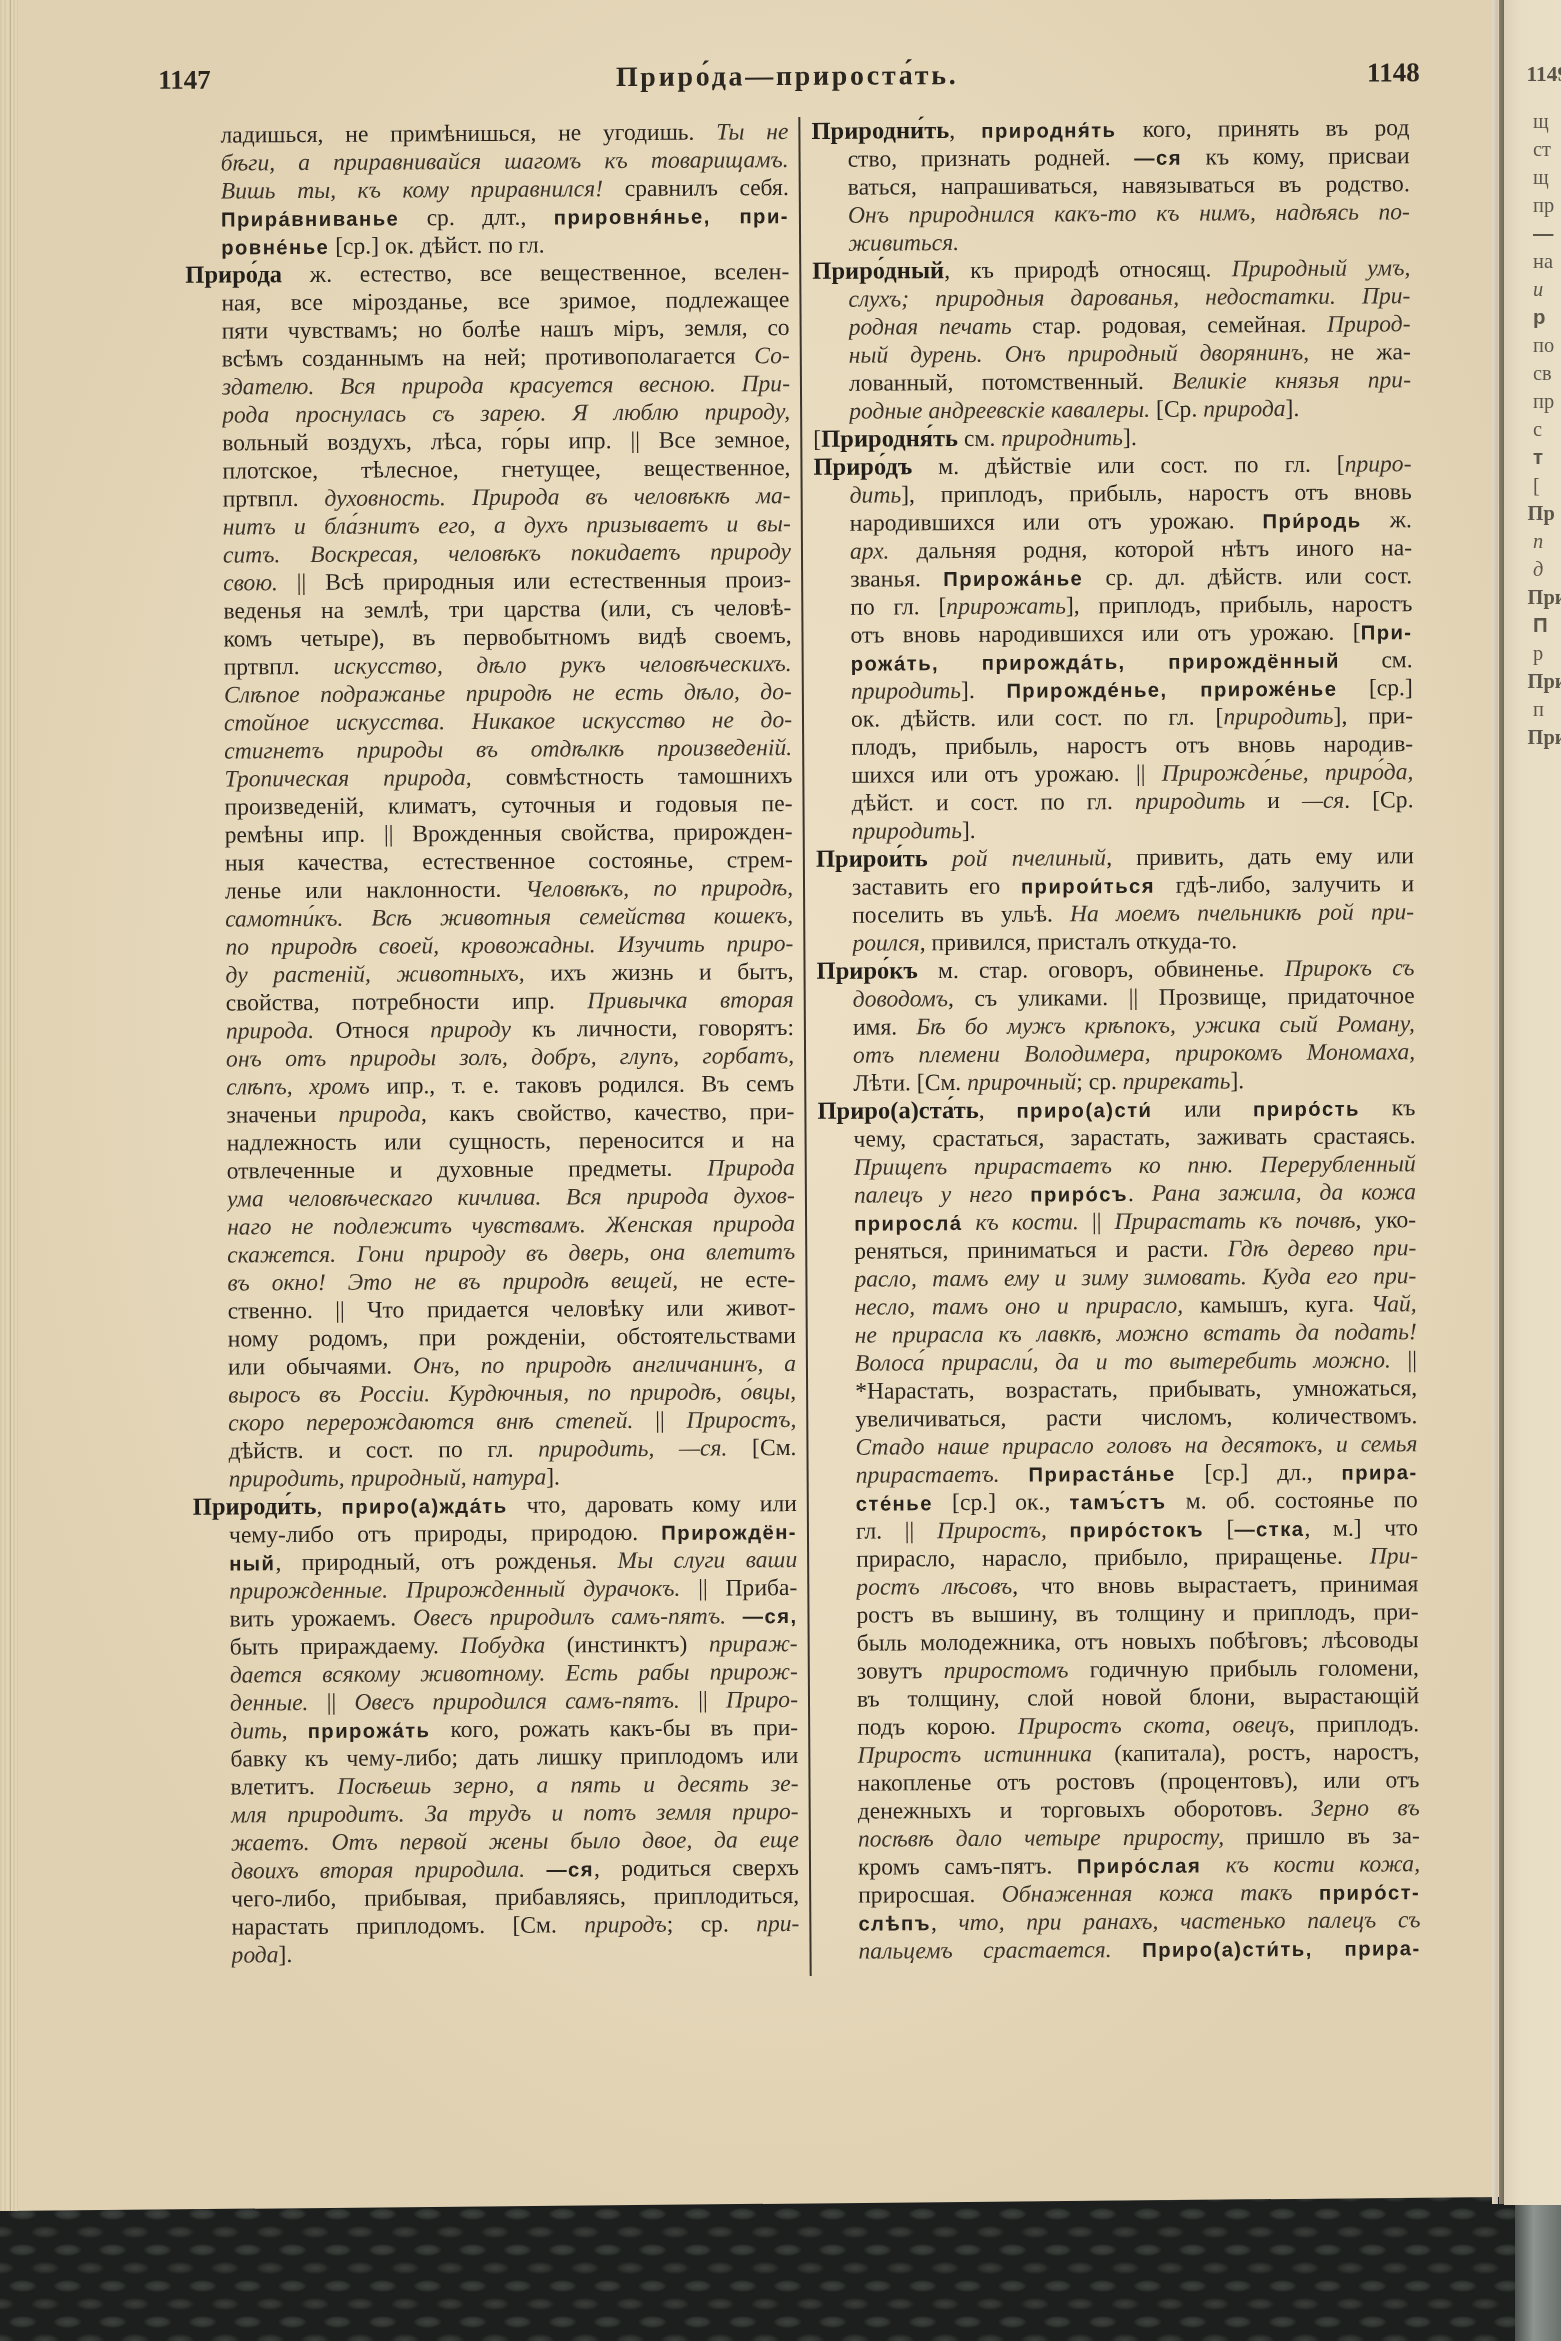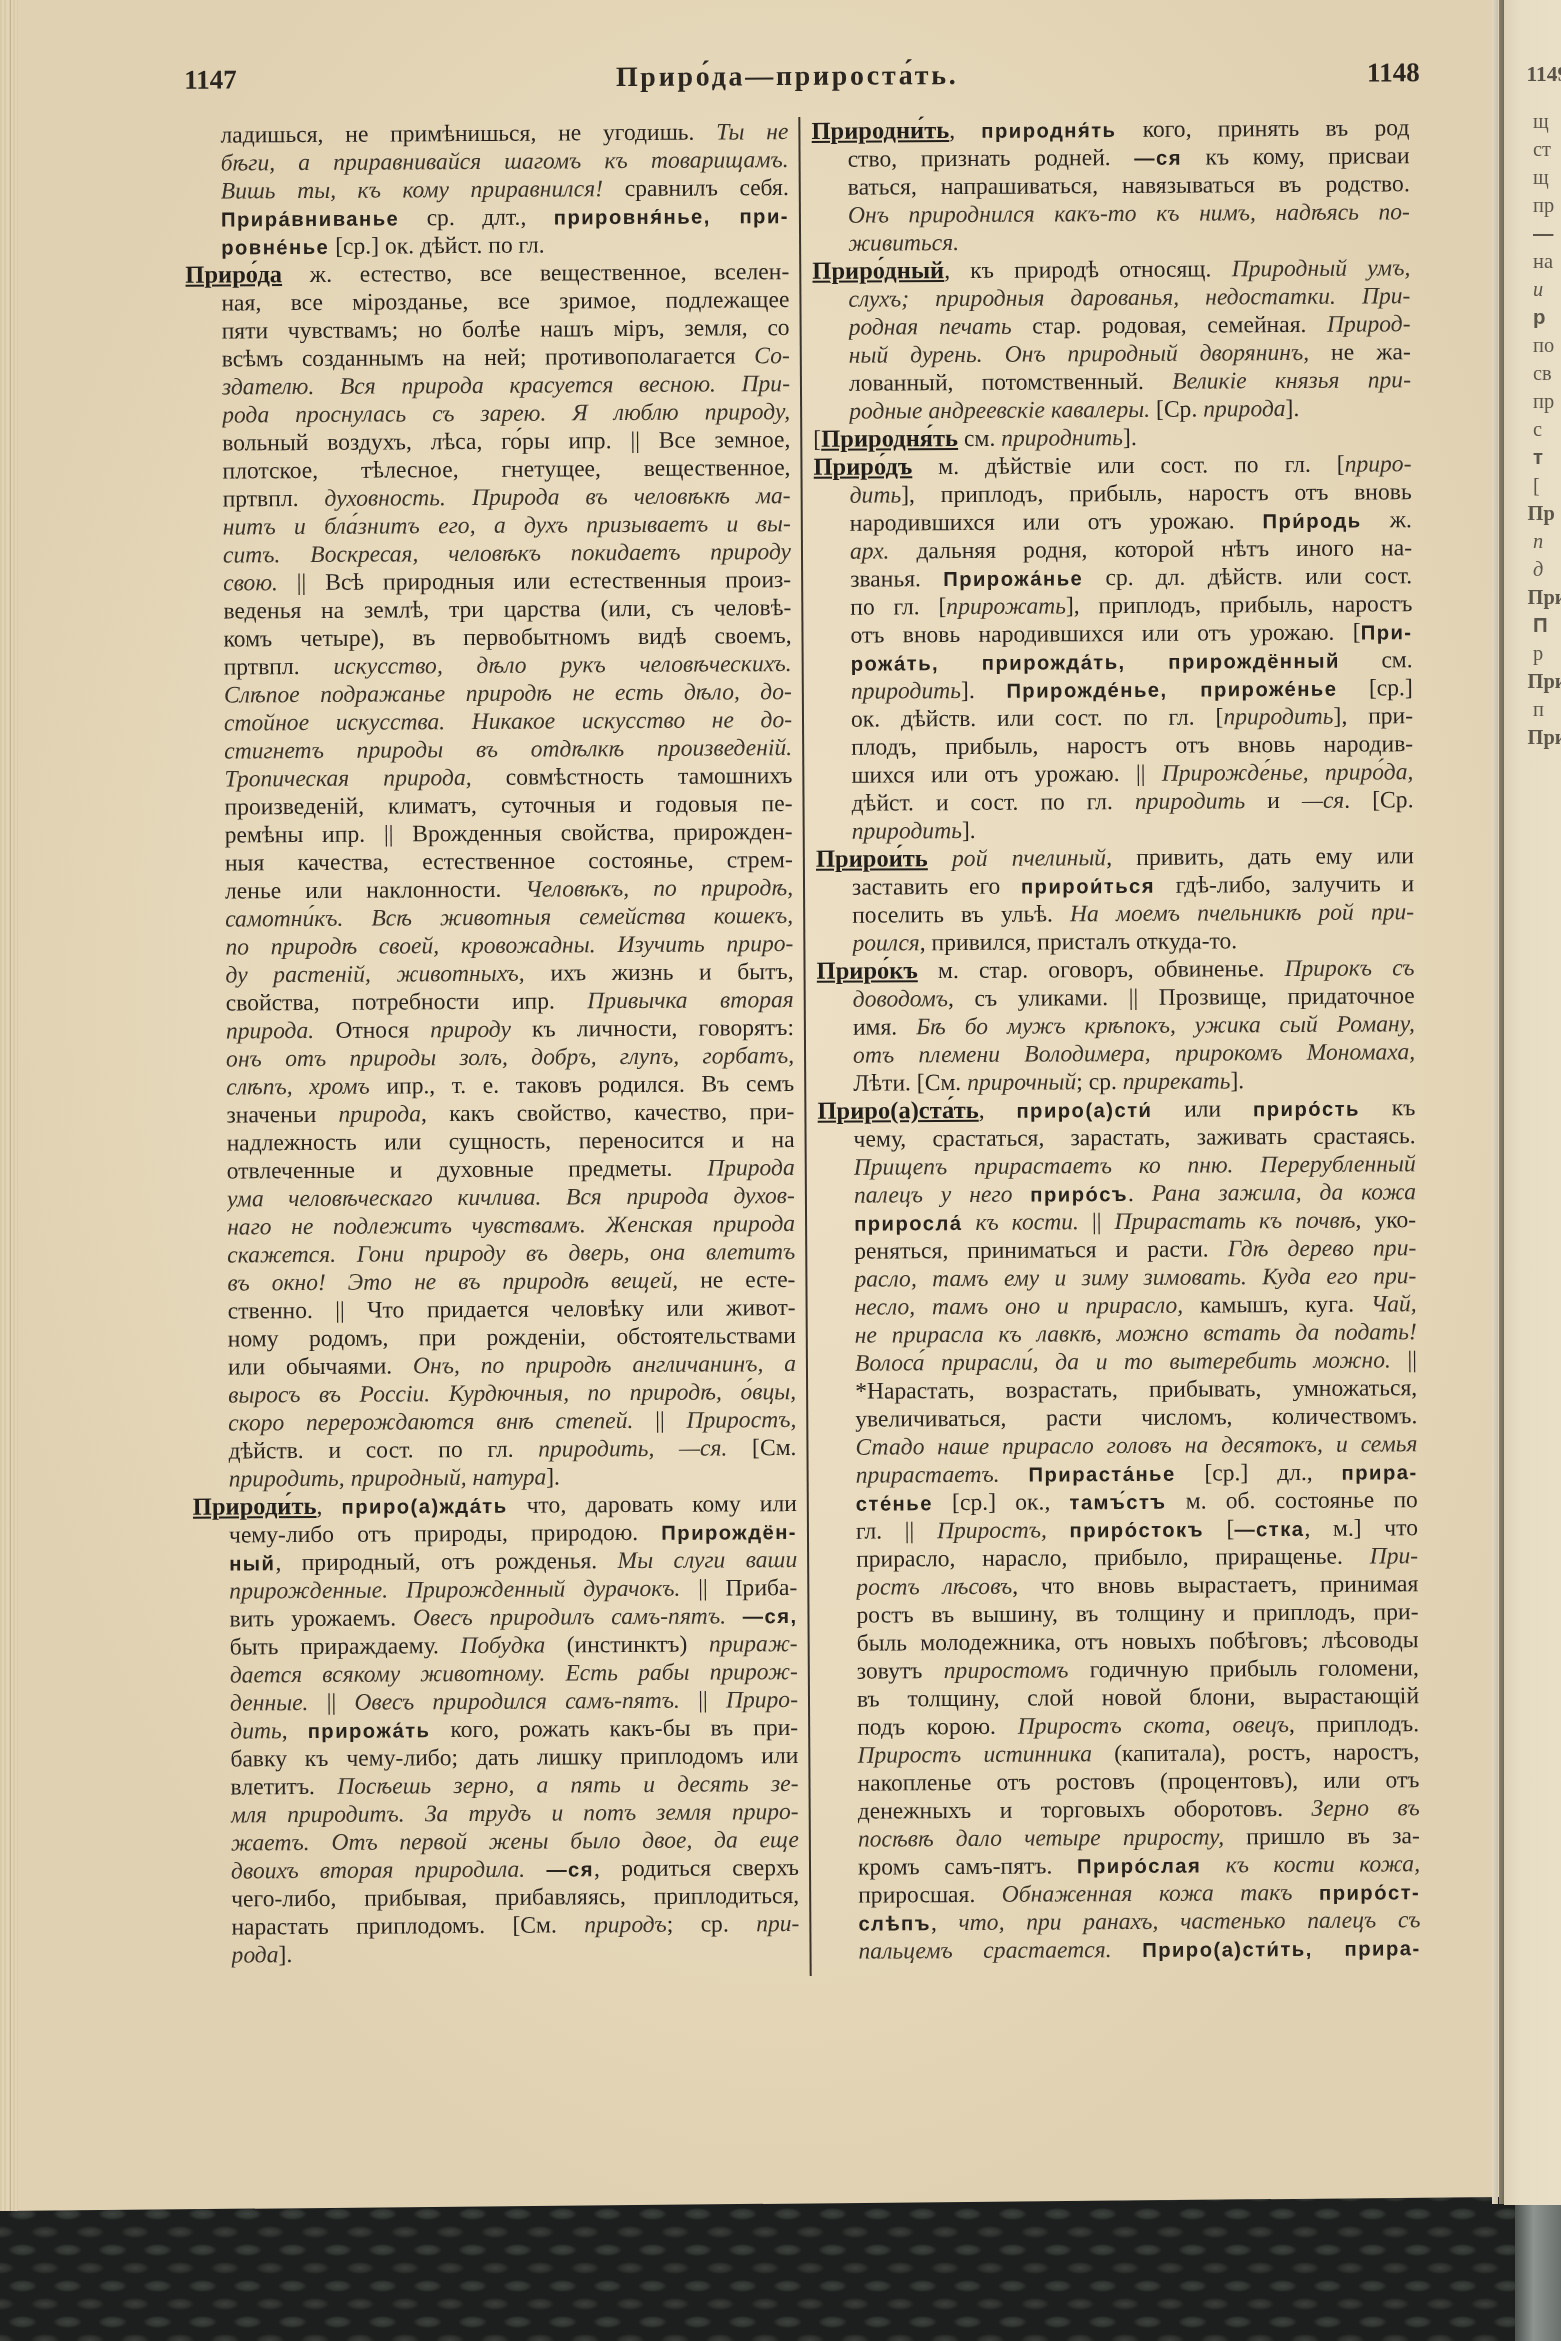--- a/index.html
+++ b/index.html
@@ -54,21 +54,21 @@
     .adj-ln.f-i { font-style: italic; }
 
     .content {
       position: absolute; left: 0; top: 0; width: 1499px; height: 2211px;
       transform: rotate(-0.35deg); transform-origin: 794px 1046px;
     }
     .hdr-num {
       position: absolute; top: 60px; font: bold 27px "Liberation Serif", serif;
       color: #2b2620; line-height: 32px; white-space: nowrap;
     }
-    .hdr-left { left: 190px; }
+    .hdr-left { left: 164px; }
     .hdr-right { left: 1373px; }
     .hdr-title {
       position: absolute; left: 525px; width: 536px; top: 59px; text-align: center;
       font: bold 28px "Liberation Serif", serif; letter-spacing: 2.7px; line-height: 33px;
       color: #2b2620; white-space: nowrap;
     }
     .divider {
       position: absolute; left: 804px; top: 117px; width: 1.6px; height: 1859px;
       background: #3a342c;
     }
@@ -81,21 +81,21 @@
       text-align: justify; text-align-last: justify;
     }
     .ln.head { margin-left: -36px; }
     .ln.end { text-align-last: left; }
     .seg-r { }
     .seg-i { font-style: italic; color: #3a332a; }
     .seg-b {
       font-family: "Liberation Sans", sans-serif; font-weight: bold;
       font-size: 0.86em; letter-spacing: 0.07em; color: #28231d;
     }
-    .seg-h { font-weight: bold; font-size: 1.04em; color: #221e19; text-decoration: underline; }
+    .seg-h { font-weight: bold; font-size: 1.04em; color: #221e19; }
   </style>
 </head>
 <body>
 
 <div class="cover-edge"></div>
 
 <div class="page">
   <div class="stack"></div>
 
   <div class="content">

